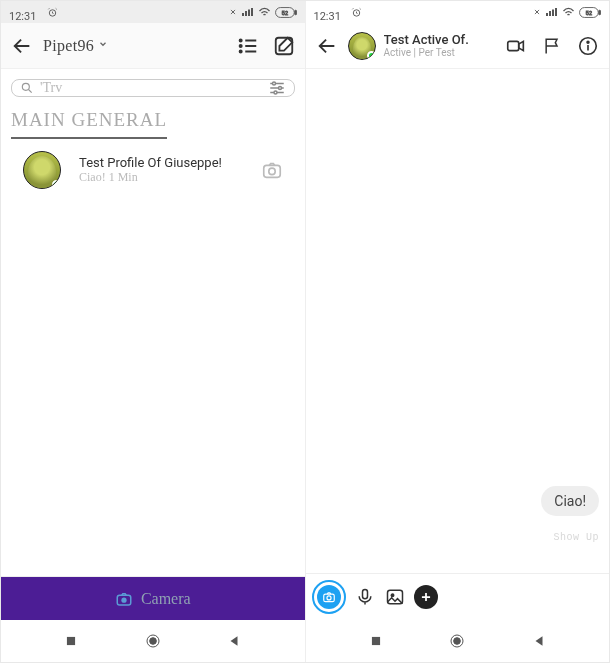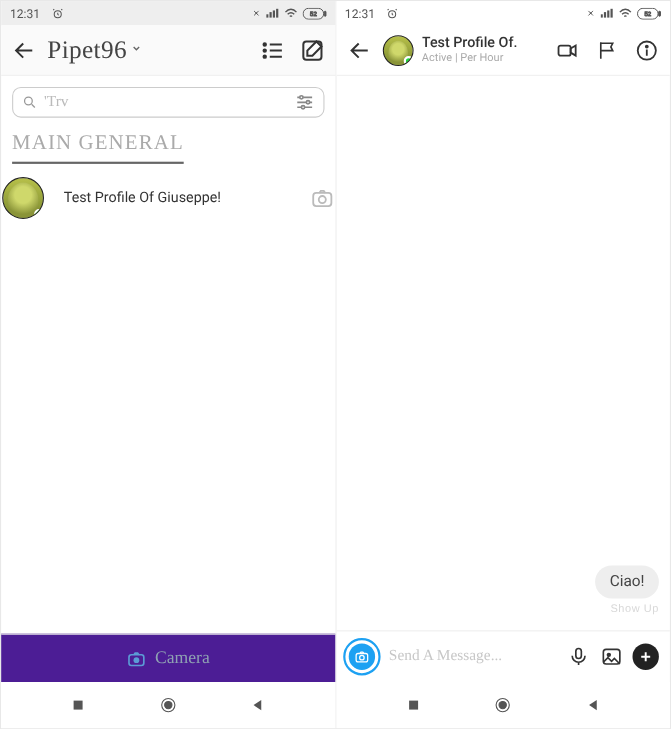--- a/index.html
+++ b/index.html
@@ -27,36 +27,36 @@
     background: #eee;
     display: flex;
     align-items: center;
     padding: 0 8px;
     font-size: 11px;
     color: #555;
   }
   .panel + .panel .status-bar {
     background: #fff;
   }
-  .status-left { display: flex; align-items: center; gap: 5px; }
+  .status-left { display: flex; align-items: flex-end; gap: 5px; }
   .status-right { margin-left: auto; display: flex; align-items: center; gap: 4px; color: #555; }
   .alarm-icon { width: 11px; height: 11px; }
   .header {
     height: 46px;
     display: flex;
     align-items: center;
     padding: 0 10px;
     background: #fafafa;
     border-bottom: 1px solid #f0f0f0;
   }
   .panel + .panel .header { background: #fff; }
   .back-btn { width: 22px; height: 22px; display: flex; align-items: center; justify-content: center; margin-right: 10px; }
   .header-title {
     font-family: Georgia, serif;
-    font-size: 23px;
+    font-size: 16px;
     font-weight: 500;
     color: #444;
     letter-spacing: 0.3px;
     display: flex;
     align-items: center;
     gap: 4px;
   }
   .header-title .chev { font-size: 12px; color: #666; }
   .header-spacer { flex: 1; }
   .header-actions { display: flex; gap: 14px; align-items: center; }
@@ -87,21 +87,21 @@
   .list-avatar { width: 38px; height: 38px; }
   .header-user { display: flex; align-items: center; min-width: 0; }
   .header-user-text { display: flex; flex-direction: column; line-height: 1.1; min-width: 0; }
   .user-name { font-size: 13px; color: #333; font-weight: 500; white-space: nowrap; overflow: hidden; text-overflow: ellipsis; }
   .user-status { font-size: 10px; color: #aaa; }
   .search-wrap { padding: 10px 10px 6px 10px; }
   .search {
     display: flex; align-items: center;
     border: 1px solid #ccc;
     border-radius: 8px;
-    height: 28px;
+    height: 18px;
     padding: 0 8px;
     color: #999;
   }
   .search .mag { width: 14px; height: 14px; margin-right: 6px; }
   .search .ph { flex: 1; font-size: 14px; color: #bbb; font-family: Georgia, serif; }
   .search .tune { width: 18px; height: 18px; }
   .tabs {
     padding: 6px 10px 0 10px;
   }
   .tab-label {
@@ -109,21 +109,21 @@
     font-family: Georgia, serif;
     font-size: 19px;
     color: #aaa;
     letter-spacing: 1px;
     padding-bottom: 6px;
     border-bottom: 2px solid #666;
   }
   .chat-item {
     display: flex;
     align-items: center;
-    padding: 12px 1px;
+    padding: 12px 22px;
     gap: 10px;
   }
   .chat-text { flex: 1; min-width: 0; }
   .chat-name { font-size: 13px; color: #333; }
   .chat-preview { font-size: 12px; color: #bbb; font-family: Georgia, serif; }
   .chat-cam { color: #bbb; }
   .content { flex: 1; }
   .camera-bar {
     height: 44px;
     display: flex;
@@ -150,29 +150,29 @@
     padding: 10px;
   }
   .chat-body-spacer { flex: 1; }
   .bubble {
     align-self: flex-end;
     background: #eee;
     color: #444;
     padding: 7px 13px;
     border-radius: 16px;
     font-size: 14px;
-    margin-bottom: 4px;
+    margin-bottom: 16px;
   }
   .show-up {
     align-self: flex-end;
     font-size: 10px;
     color: #d8d8d8;
-    font-family: Liberation Sans, sans-serif;
+    font-family: Liberation Mono, monospace;
     letter-spacing: 0.5px;
-    margin-bottom: 4px;
+    margin-bottom: 20px;
   }
   .composer {
     display: flex;
     align-items: center;
     gap: 8px;
     padding: 6px 10px 6px 6px;
     border-top: 1px solid #eee;
   }
   .shutter {
     width: 34px; height: 34px; border: 2px solid #1da1f2; border-radius: 50%;
@@ -286,20 +286,21 @@
   <div class="tabs">
     <span class="tab-label">MAIN GENERAL</span>
   </div>
 
   <div class="chat-item">
     <div class="avatar list-avatar">
         <span class="dot"></span>
       </div>
     <div class="chat-text">
       <div class="chat-name">Test Profile Of Giuseppe!</div>
+      <div class="chat-preview">Ciao! 1 Min</div>
     </div>
     <span class="ico chat-cam">
       <svg width="22" height="22" viewBox="0 0 24 24" fill="none" stroke="#bbb" stroke-width="1.8">
           <rect x="3" y="7" width="18" height="13" rx="3"></rect>
           <path d="M9 7l1.5-2h3L15 7"></path>
           <circle cx="12" cy="13.5" r="3.5"></circle>
         </svg>
     </span>
   </div>
 
@@ -373,22 +374,22 @@
     <div class="back-btn">
       <svg width="22" height="22" viewBox="0 0 24 24" fill="none" stroke="#333" stroke-width="2">
           <path d="M20 12H5M11 5l-7 7 7 7"></path>
         </svg>
     </div>
     <div class="header-user">
       <div class="avatar">
           <span class="dot"></span>
         </div>
       <div class="header-user-text">
-        <span class="user-name">Test Profile Of.</span>
-        <span class="user-status">Active | Per Hour</span>
+        <span class="user-name">Test Active Of.</span>
+        <span class="user-status">Active | Per Test</span>
       </div>
     </div>
     <div class="header-spacer"></div>
     <div class="header-actions">
       <span class="ico">
         <svg width="22" height="22" viewBox="0 0 24 24" fill="none" stroke="#333" stroke-width="1.8">
             <rect x="3" y="7" width="12" height="10" rx="2"></rect>
             <path d="M15 10l5-3v10l-5-3z"></path>
           </svg>
       </span>
@@ -416,21 +417,20 @@
   <div class="composer">
     <div class="shutter">
       <div class="shutter-inner">
         <svg width="14" height="14" viewBox="0 0 24 24" fill="none" stroke="#fff" stroke-width="2">
             <rect x="3" y="7" width="18" height="13" rx="3"></rect>
             <path d="M9 7l1.5-2h3L15 7"></path>
             <circle cx="12" cy="13.5" r="3.5"></circle>
           </svg>
       </div>
     </div>
-    <div class="composer-input">Send A Message...</div>
     <span class="ico">
       <svg width="20" height="20" viewBox="0 0 24 24" fill="none" stroke="#333" stroke-width="1.8">
           <rect x="9" y="3" width="6" height="11" rx="3"></rect>
           <path d="M5 11a7 7 0 0014 0M12 18v3"></path>
         </svg>
     </span>
     <span class="ico">
       <svg width="20" height="20" viewBox="0 0 24 24" fill="none" stroke="#333" stroke-width="1.8">
           <rect x="3" y="4" width="18" height="16" rx="3"></rect>
           <circle cx="9" cy="10" r="1.5" fill="#333"></circle>

